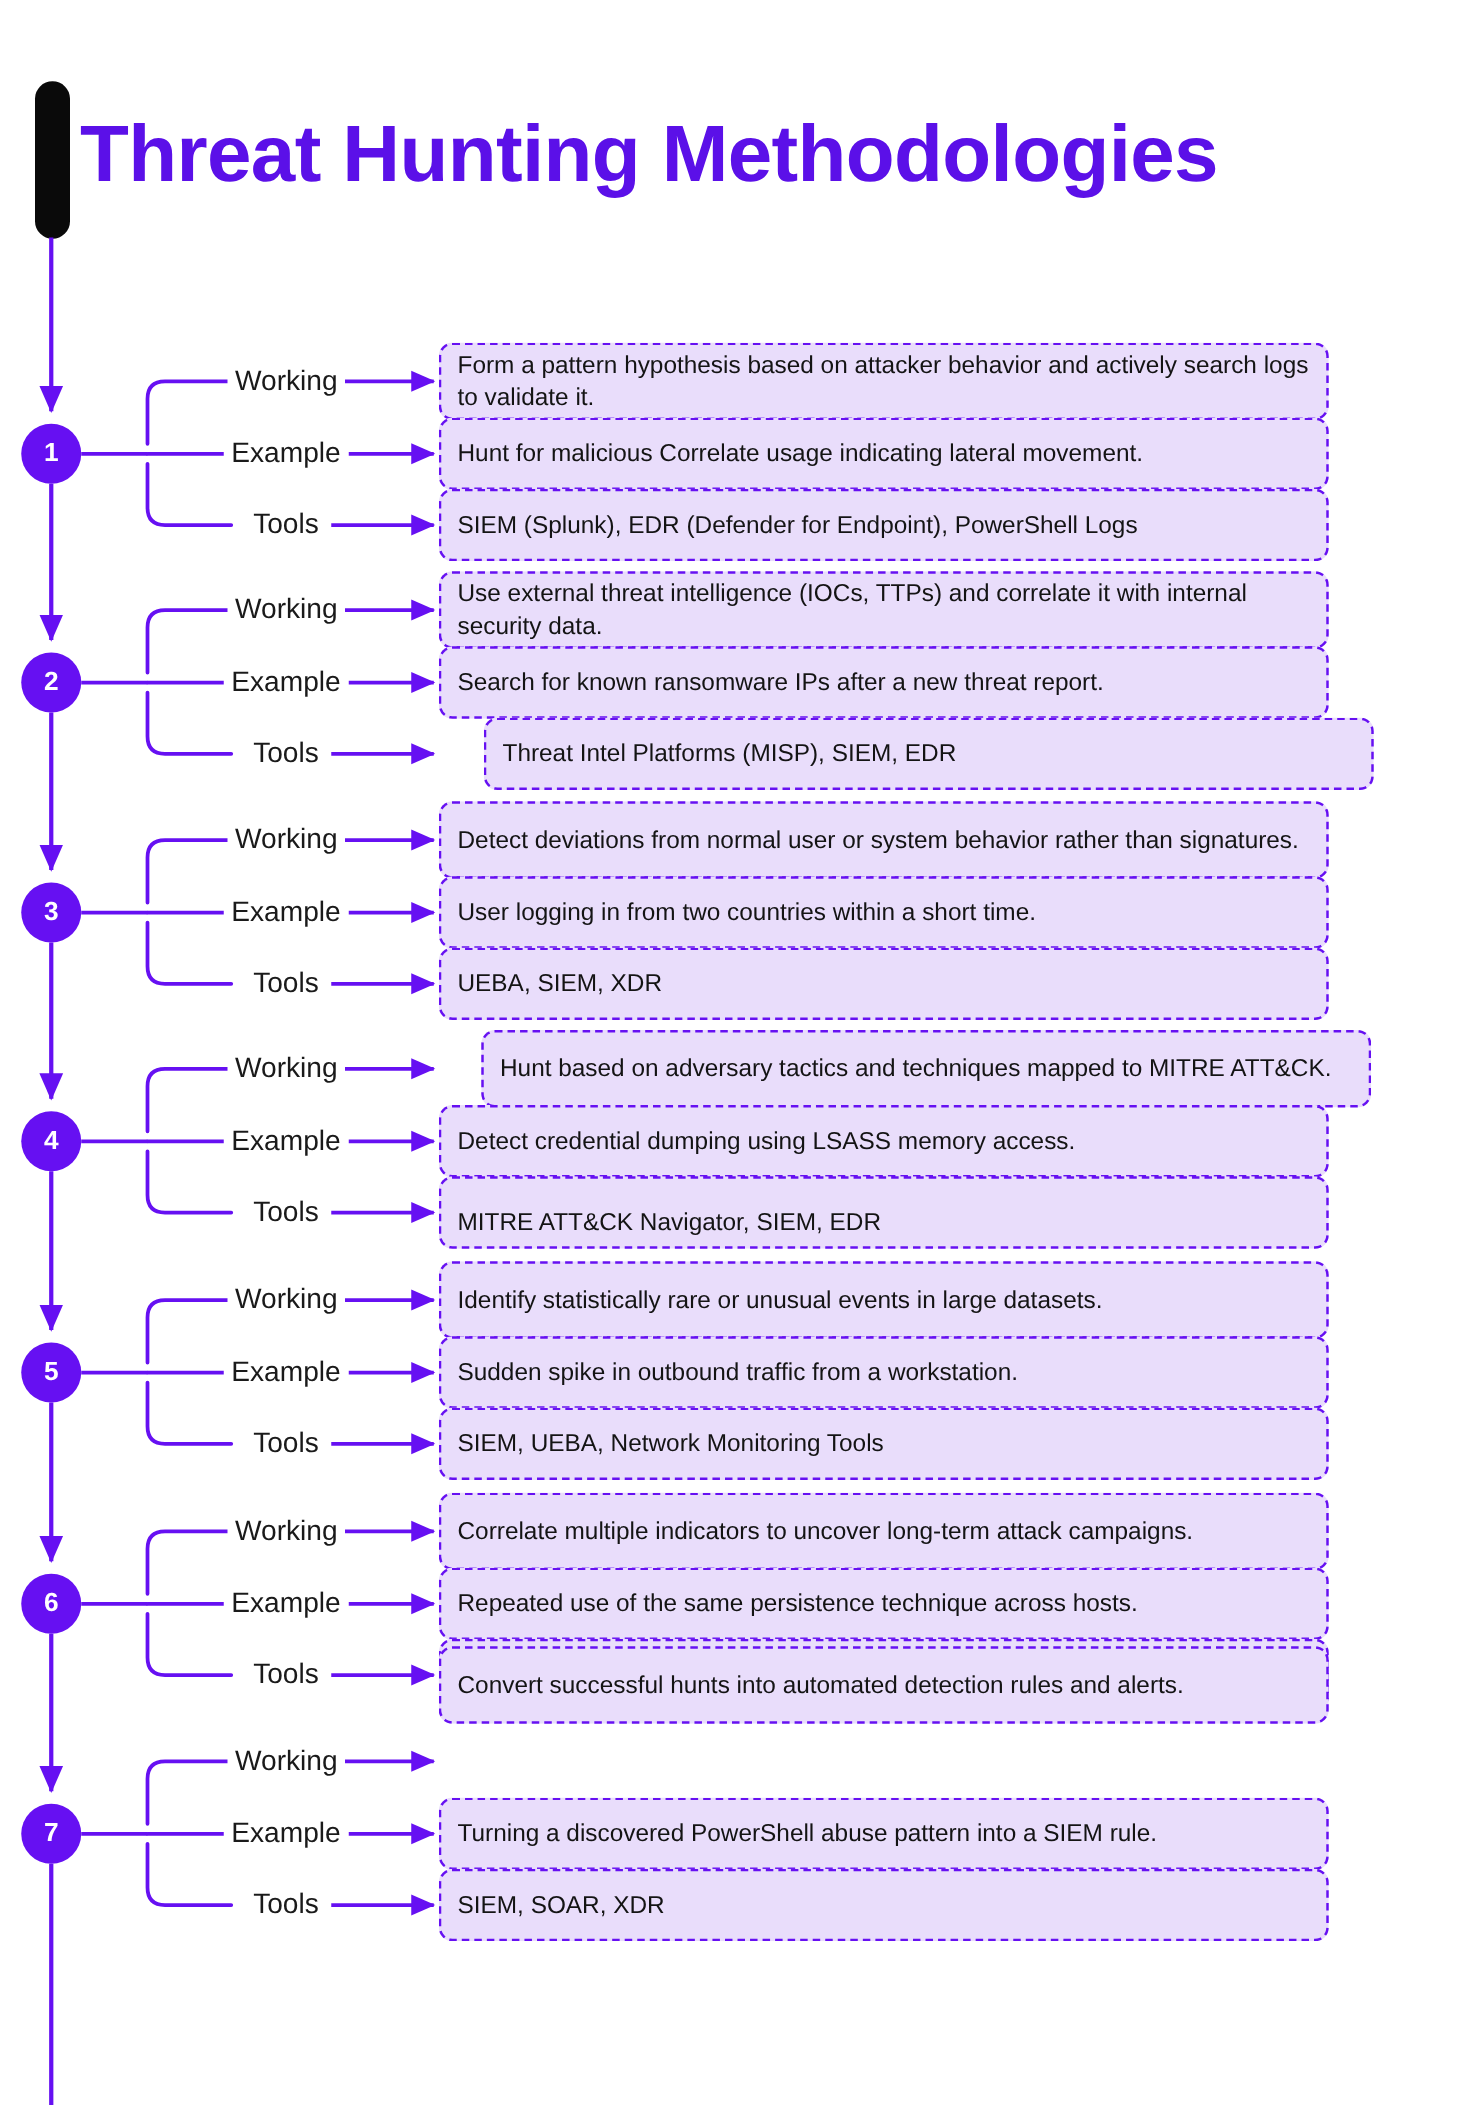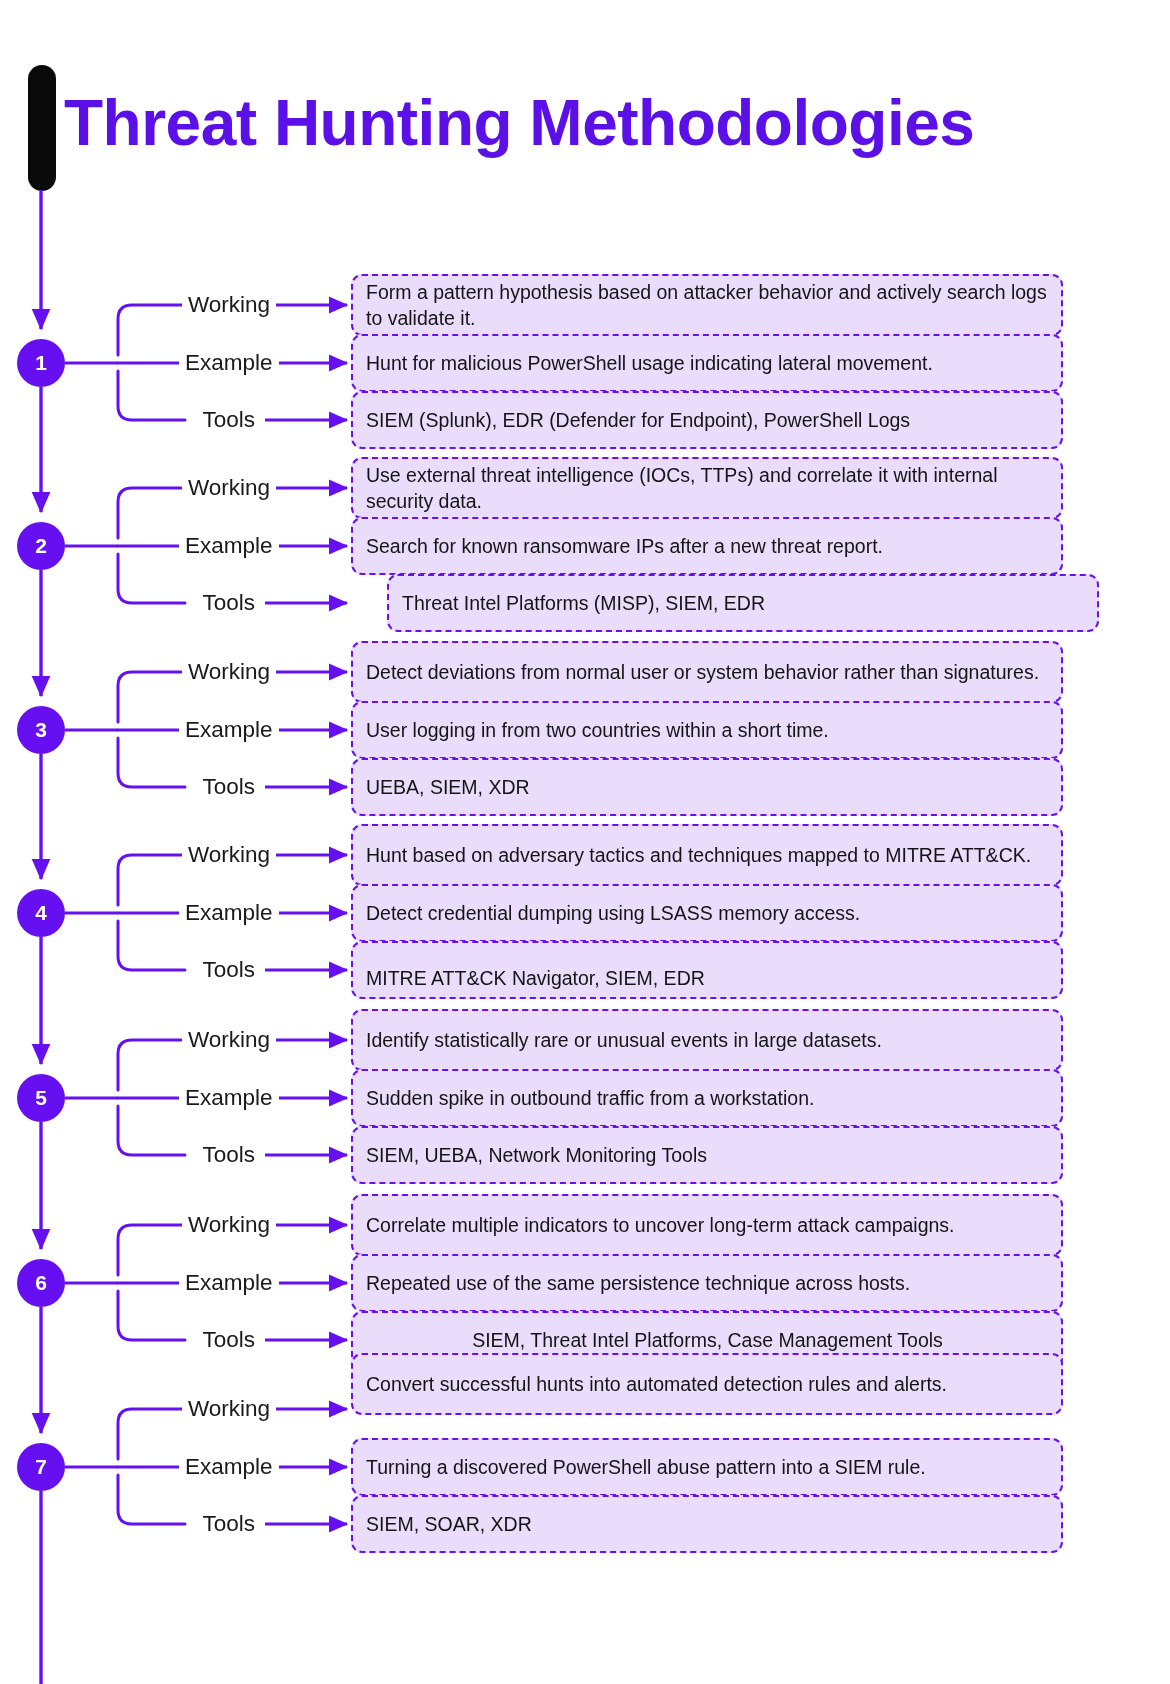--- a/index.html
+++ b/index.html
@@ -185,21 +185,21 @@
       <div class="branch-label" style="left: 196.5px; top: 1340px;">Tools</div>
       <div class="branch-label" style="left: 182px; top: 1409px;">Working</div>
       <div class="branch-label" style="left: 179px; top: 1467px;">Example</div>
       <div class="branch-label" style="left: 196.5px; top: 1524px;">Tools</div>
     </div>
   <div id="boxes">
       <div class="content-box" style="height: 62px; top: 274px;">
         <span class="txt">Form a pattern hypothesis based on attacker behavior and actively search logs to validate it.</span>
       </div>
       <div class="content-box" style="height: 58px; top: 334px;">
-        <span class="txt">Hunt for malicious PowerShell usage indicating lateral movement.</span>
+        <span class="txt">Hunt for malicious Correlate usage indicating lateral movement.</span>
       </div>
       <div class="content-box" style="height: 58px; top: 391px;">
         <span class="txt">SIEM (Splunk), EDR (Defender for Endpoint), PowerShell Logs</span>
       </div>
       <div class="content-box" style="height: 62px; top: 457px;">
         <span class="txt">Use external threat intelligence (IOCs, TTPs) and correlate it with internal security data.</span>
       </div>
       <div class="content-box" style="height: 58px; top: 517px;">
         <span class="txt">Search for known ransomware IPs after a new threat report.</span>
       </div>
@@ -208,21 +208,21 @@
       </div>
       <div class="content-box" style="height: 62px; top: 641px;">
         <span class="txt">Detect deviations from normal user or system behavior rather than signatures.</span>
       </div>
       <div class="content-box" style="height: 58px; top: 701px;">
         <span class="txt">User logging in from two countries within a short time.</span>
       </div>
       <div class="content-box" style="height: 58px; top: 758px; align-items: center;">
         <span class="txt">UEBA, SIEM, XDR</span>
       </div>
-      <div class="content-box" style="height: 62px; top: 824px;">
+      <div class="content-box" style="height: 62px; top: 824px; margin-left: 34px;">
         <span class="txt">Hunt based on adversary tactics and techniques mapped to MITRE ATT&amp;CK.</span>
       </div>
       <div class="content-box" style="height: 58px; top: 884px;">
         <span class="txt">Detect credential dumping using LSASS memory access.</span>
       </div>
       <div class="content-box" style="height: 58px; top: 941px; align-items: flex-end;">
         <span class="txt">MITRE ATT&amp;CK Navigator, SIEM, EDR</span>
       </div>
       <div class="content-box" style="height: 62px; top: 1009px;">
         <span class="txt">Identify statistically rare or unusual events in large datasets.</span>
@@ -235,21 +235,21 @@
       </div>
       <div class="content-box" style="height: 62px; top: 1194px;">
         <span class="txt">Correlate multiple indicators to uncover long-term attack campaigns.</span>
       </div>
       <div class="content-box" style="height: 58px; top: 1254px;">
         <span class="txt">Repeated use of the same persistence technique across hosts.</span>
       </div>
       <div class="content-box" style="height: 58px; top: 1311px; justify-content: center;">
         <span class="txt">SIEM, Threat Intel Platforms, Case Management Tools</span>
       </div>
-      <div class="content-box" style="height: 62px; top: 1317px; margin-top: 36px;">
+      <div class="content-box" style="height: 62px; top: 1317px;">
         <span class="txt">Convert successful hunts into automated detection rules and alerts.</span>
       </div>
       <div class="content-box" style="height: 58px; top: 1438px;">
         <span class="txt">Turning a discovered PowerShell abuse pattern into a SIEM rule.</span>
       </div>
       <div class="content-box" style="height: 58px; top: 1495px;">
         <span class="txt">SIEM, SOAR, XDR</span>
       </div>
     </div>
 </div>

